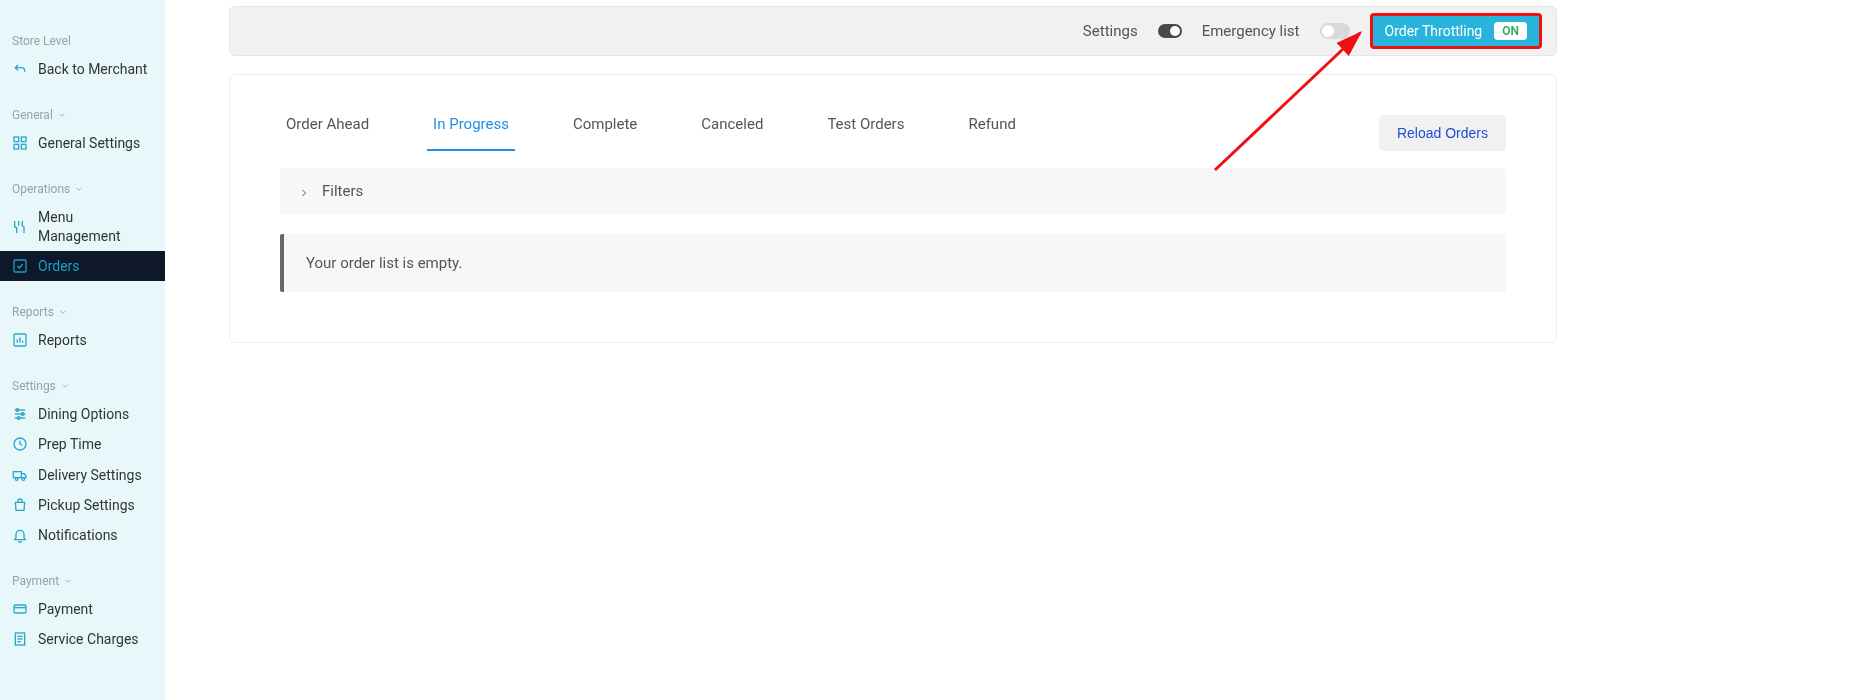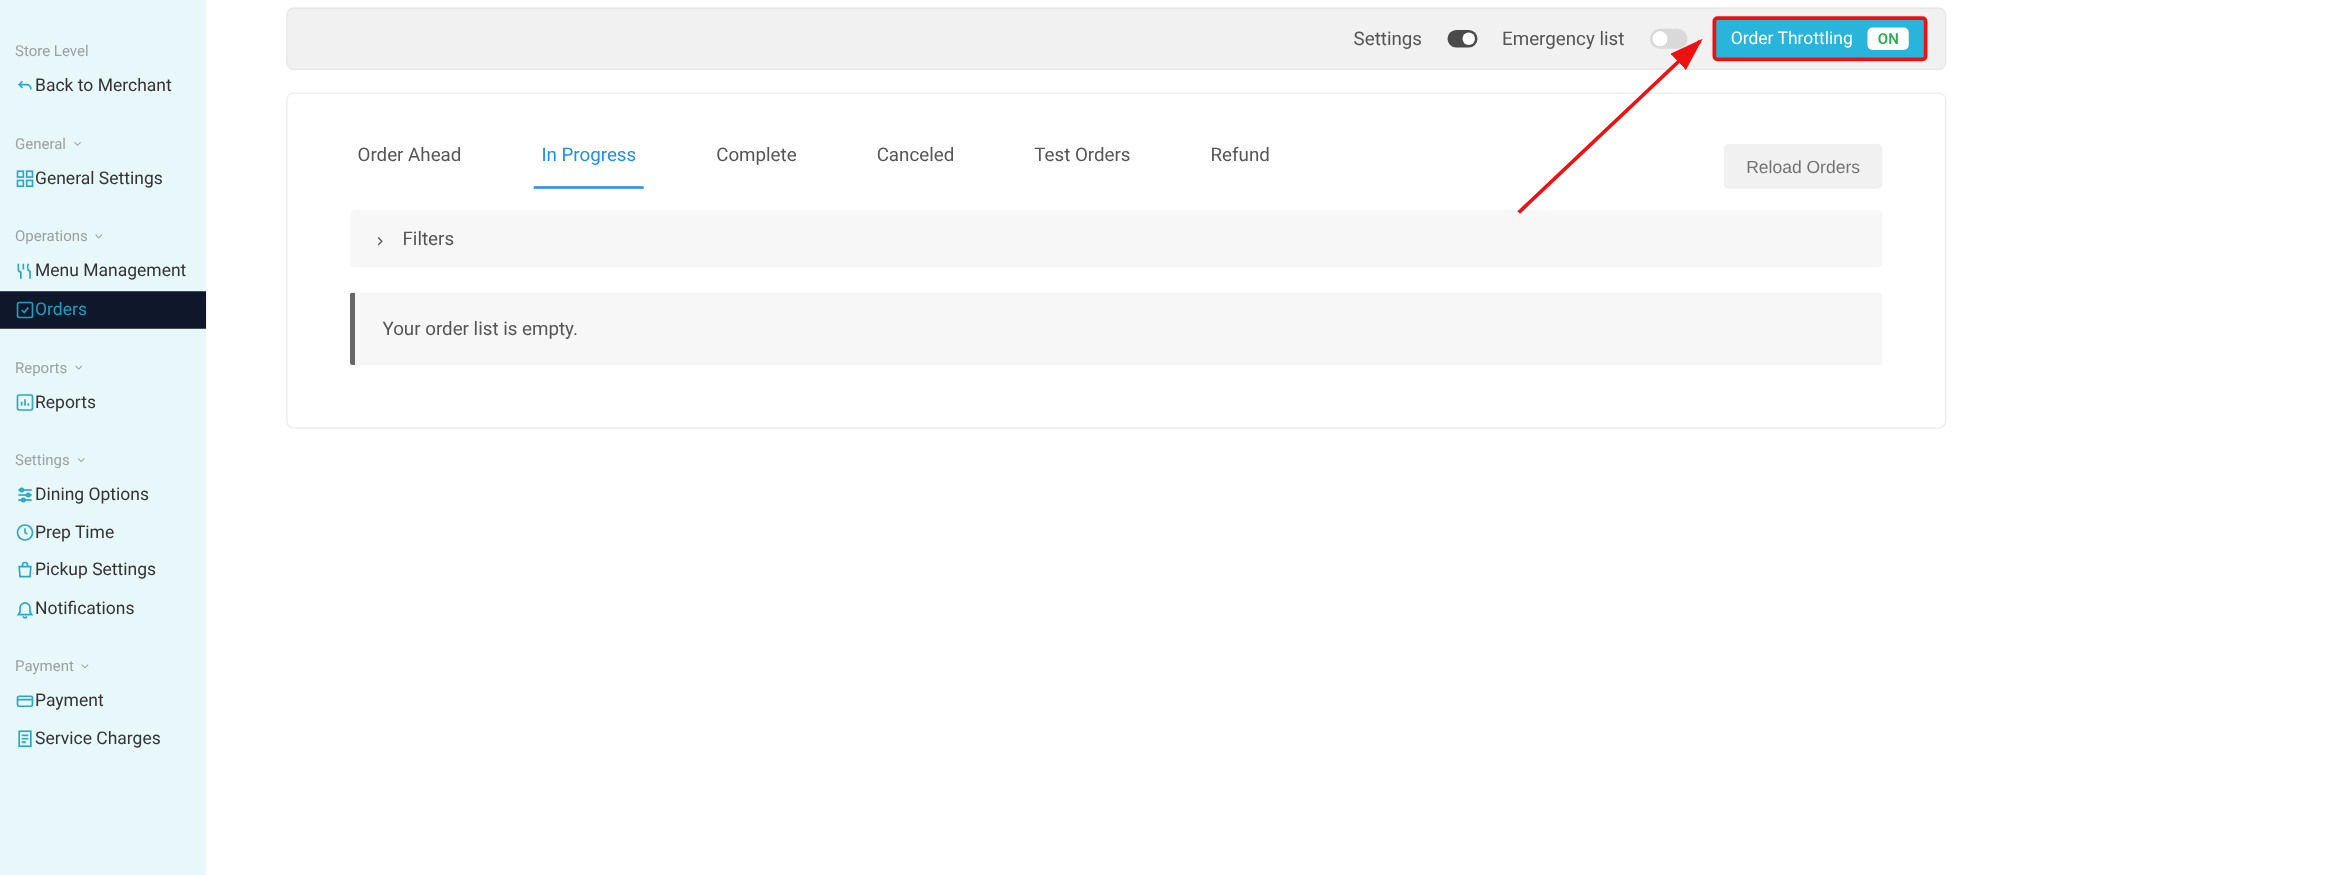--- a/index.html
+++ b/index.html
@@ -25,20 +25,21 @@
     color: #9aa0a6;
     padding: 6px 12px;
     display:flex; align-items:center; gap:4px;
   }
   .sb-section-title .chev {
     width:10px; height:10px; display:inline-flex; align-items:center; justify-content:center;
   }
   .sb-item {
     display:flex; align-items:center;
     padding: 6px 12px;
+    gap:10px;
     color:#333;
     cursor:pointer;
     font-size:14px;
     line-height:1.3;
   }
   .sb-item .icon {
     width:16px; height:16px; display:inline-flex; align-items:center; justify-content:center;
     color:#2aa7c7;
   }
   .sb-item.active {
@@ -123,21 +124,21 @@
     cursor:pointer;
     border-bottom:2px solid transparent;
   }
   .tab.active {
     color:#1f8fe8;
     border-bottom:2px solid #1f8fe8;
   }
   .reload-btn {
     background:#f1f1f1;
     border:none;
-    color:#737373;
+    color:#1d4ed8;
     padding:10px 18px;
     border-radius:4px;
     font-size:14px;
     cursor:pointer;
   }
   .filters-bar {
     background:#f7f7f7;
     padding:14px 18px;
     border-radius:4px;
     display:flex; align-items:center; gap:12px;
@@ -269,20 +270,31 @@
       <span>Dining Options</span>
     </div>
     <div class="sb-item">
       <span class="icon">
         <svg viewBox="0 0 24 24" width="16" height="16" fill="none" stroke="currentColor" stroke-width="2">
             <circle cx="12" cy="12" r="9"></circle>
             <polyline points="12 7 12 12 15 14"></polyline>
           </svg>
       </span>
       <span>Prep Time</span>
+    </div>
+    <div class="sb-item">
+      <span class="icon">
+        <svg viewBox="0 0 24 24" width="16" height="16" fill="none" stroke="currentColor" stroke-width="2">
+            <rect x="2" y="7" width="12" height="9"></rect>
+            <path d="M14 10h4l3 3v3h-7"></path>
+            <circle cx="7" cy="18" r="2"></circle>
+            <circle cx="17" cy="18" r="2"></circle>
+          </svg>
+      </span>
+      <span>Delivery Settings</span>
     </div>
     <div class="sb-item">
       <span class="icon">
         <svg viewBox="0 0 24 24" width="16" height="16" fill="none" stroke="currentColor" stroke-width="2">
             <path d="M5 8h14l-1 12H6z"></path>
             <path d="M9 8V6a3 3 0 0 1 6 0v2"></path>
           </svg>
       </span>
       <span>Pickup Settings</span>
     </div>

